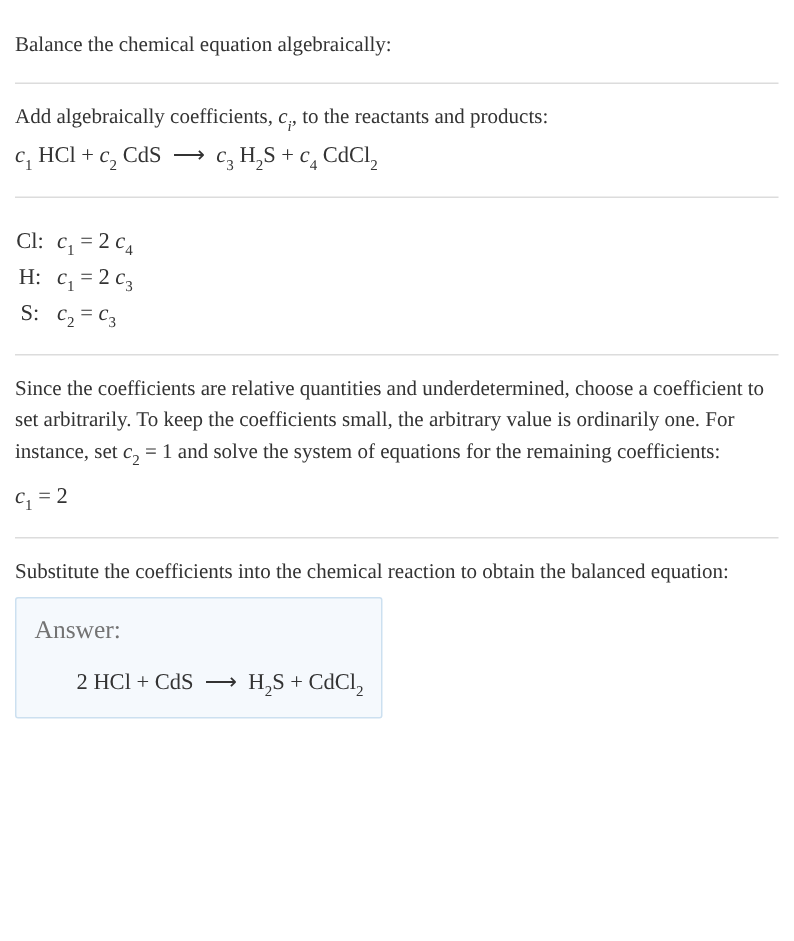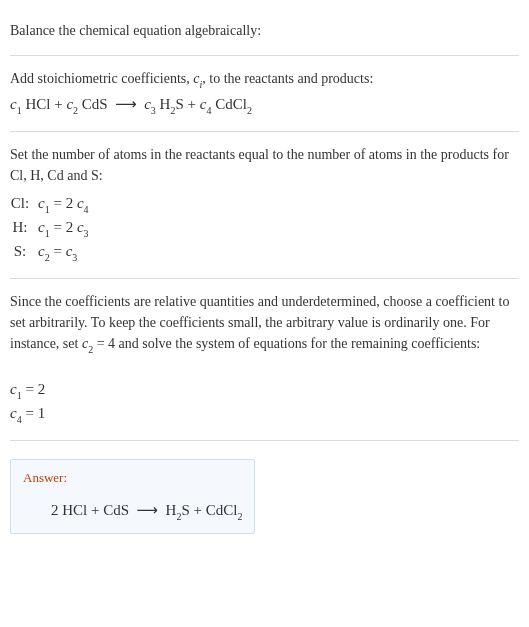--- a/index.html
+++ b/index.html
@@ -47,94 +47,93 @@
       padding: 0 6px 0 0;
       vertical-align: top;
       font-size: 15px;
     }
     .atom-table td.el {
       text-align: center;
       padding-right: 8px;
       min-width: 28px;
     }
     .coef-list {
-      margin-top: 22px;
+      margin-top: 6px;
     }
     .coef-list div {
       font-size: 15px;
       line-height: 1.5;
     }
     .answer-box {
       display: inline-block;
       border: 1px solid #cce0f0;
       background: #f5f9fd;
       padding: 8px 12px 10px 12px;
       border-radius: 2px;
       margin-top: 6px;
       min-width: 240px;
     }
     .answer-label {
-      font-size: 13px;
-      color: #c2410c;
+      font-size: 17px;
+      color: #737373;
     }
     .answer-eq {
       font-size: 15px;
       padding-left: 28px;
       margin-top: 12px;
     }
   </style>
 </head>
 <body>
 
 <div class="section">
   <div>Balance the chemical equation algebraically:</div>
 </div>
 
 <div class="section">
   <div>
-    <span>Add stoichiometric coefficients, </span><span class="ital">c</span><span class="sub ital">i</span><span>, to the reactants and products:</span>
+    <span>Add algebraically coefficients, </span><span class="ital">c</span><span class="sub ital">i</span><span>, to the reactants and products:</span>
   </div>
   <div class="eq-line">
     <span class="ital">c</span><span class="sub">1</span><span> HCl + </span><span class="ital">c</span><span class="sub">2</span><span> CdS</span>
     &nbsp;<span>⟶</span>&nbsp;
     <span class="ital">c</span><span class="sub">3</span><span> H</span><span class="sub">2</span><span>S + </span><span class="ital">c</span><span class="sub">4</span><span> CdCl</span><span class="sub">2</span>
   </div>
 </div>
 
 <div class="section">
-  <div>Set the number of atoms in the reactants equal to the number of atoms in the products for Cl, H, Cd and S:</div>
   <table class="atom-table">
     <tbody id="atom-rows">
         <tr>
           <td class="el">Cl:</td>
           <td><span class="ital">c</span><span class="sub">1</span> = 2 <span class="ital">c</span><span class="sub">4</span></td>
         </tr>
         <tr>
           <td class="el">H:</td>
           <td><span class="ital">c</span><span class="sub">1</span> = 2 <span class="ital">c</span><span class="sub">3</span></td>
         </tr>
         <tr>
           <td class="el">S:</td>
           <td><span class="ital">c</span><span class="sub">2</span> = <span class="ital">c</span><span class="sub">3</span></td>
         </tr>
       </tbody>
   </table>
 </div>
 
 <div class="section">
   <div>
-    <span>Since the coefficients are relative quantities and underdetermined, choose a coefficient to set arbitrarily. To keep the coefficients small, the arbitrary value is ordinarily one. For instance, set </span><span class="ital">c</span><span class="sub">2</span><span> = 4 and solve the system of equations for the remaining coefficients:</span>
+    <span>Since the coefficients are relative quantities and underdetermined, choose a coefficient to set arbitrarily. To keep the coefficients small, the arbitrary value is ordinarily one. For instance, set </span><span class="ital">c</span><span class="sub">2</span><span> = 1 and solve the system of equations for the remaining coefficients:</span>
   </div>
   <div class="coef-list" id="coef-list">
       <div><span class="ital">c</span><span class="sub">1</span> = 2</div>
-      <div><span class="ital">c</span><span class="sub">4</span> = 1</div>
     </div>
 </div>
 
 <div class="section">
+  <div>Substitute the coefficients into the chemical reaction to obtain the balanced equation:</div>
   <div class="answer-box">
     <div class="answer-label">Answer:</div>
     <div class="answer-eq">
       <span>2 HCl + CdS</span>
       &nbsp;<span>⟶</span>&nbsp;
       <span>H</span><span class="sub">2</span><span>S + CdCl</span><span class="sub">2</span>
     </div>
   </div>
 </div>
 

